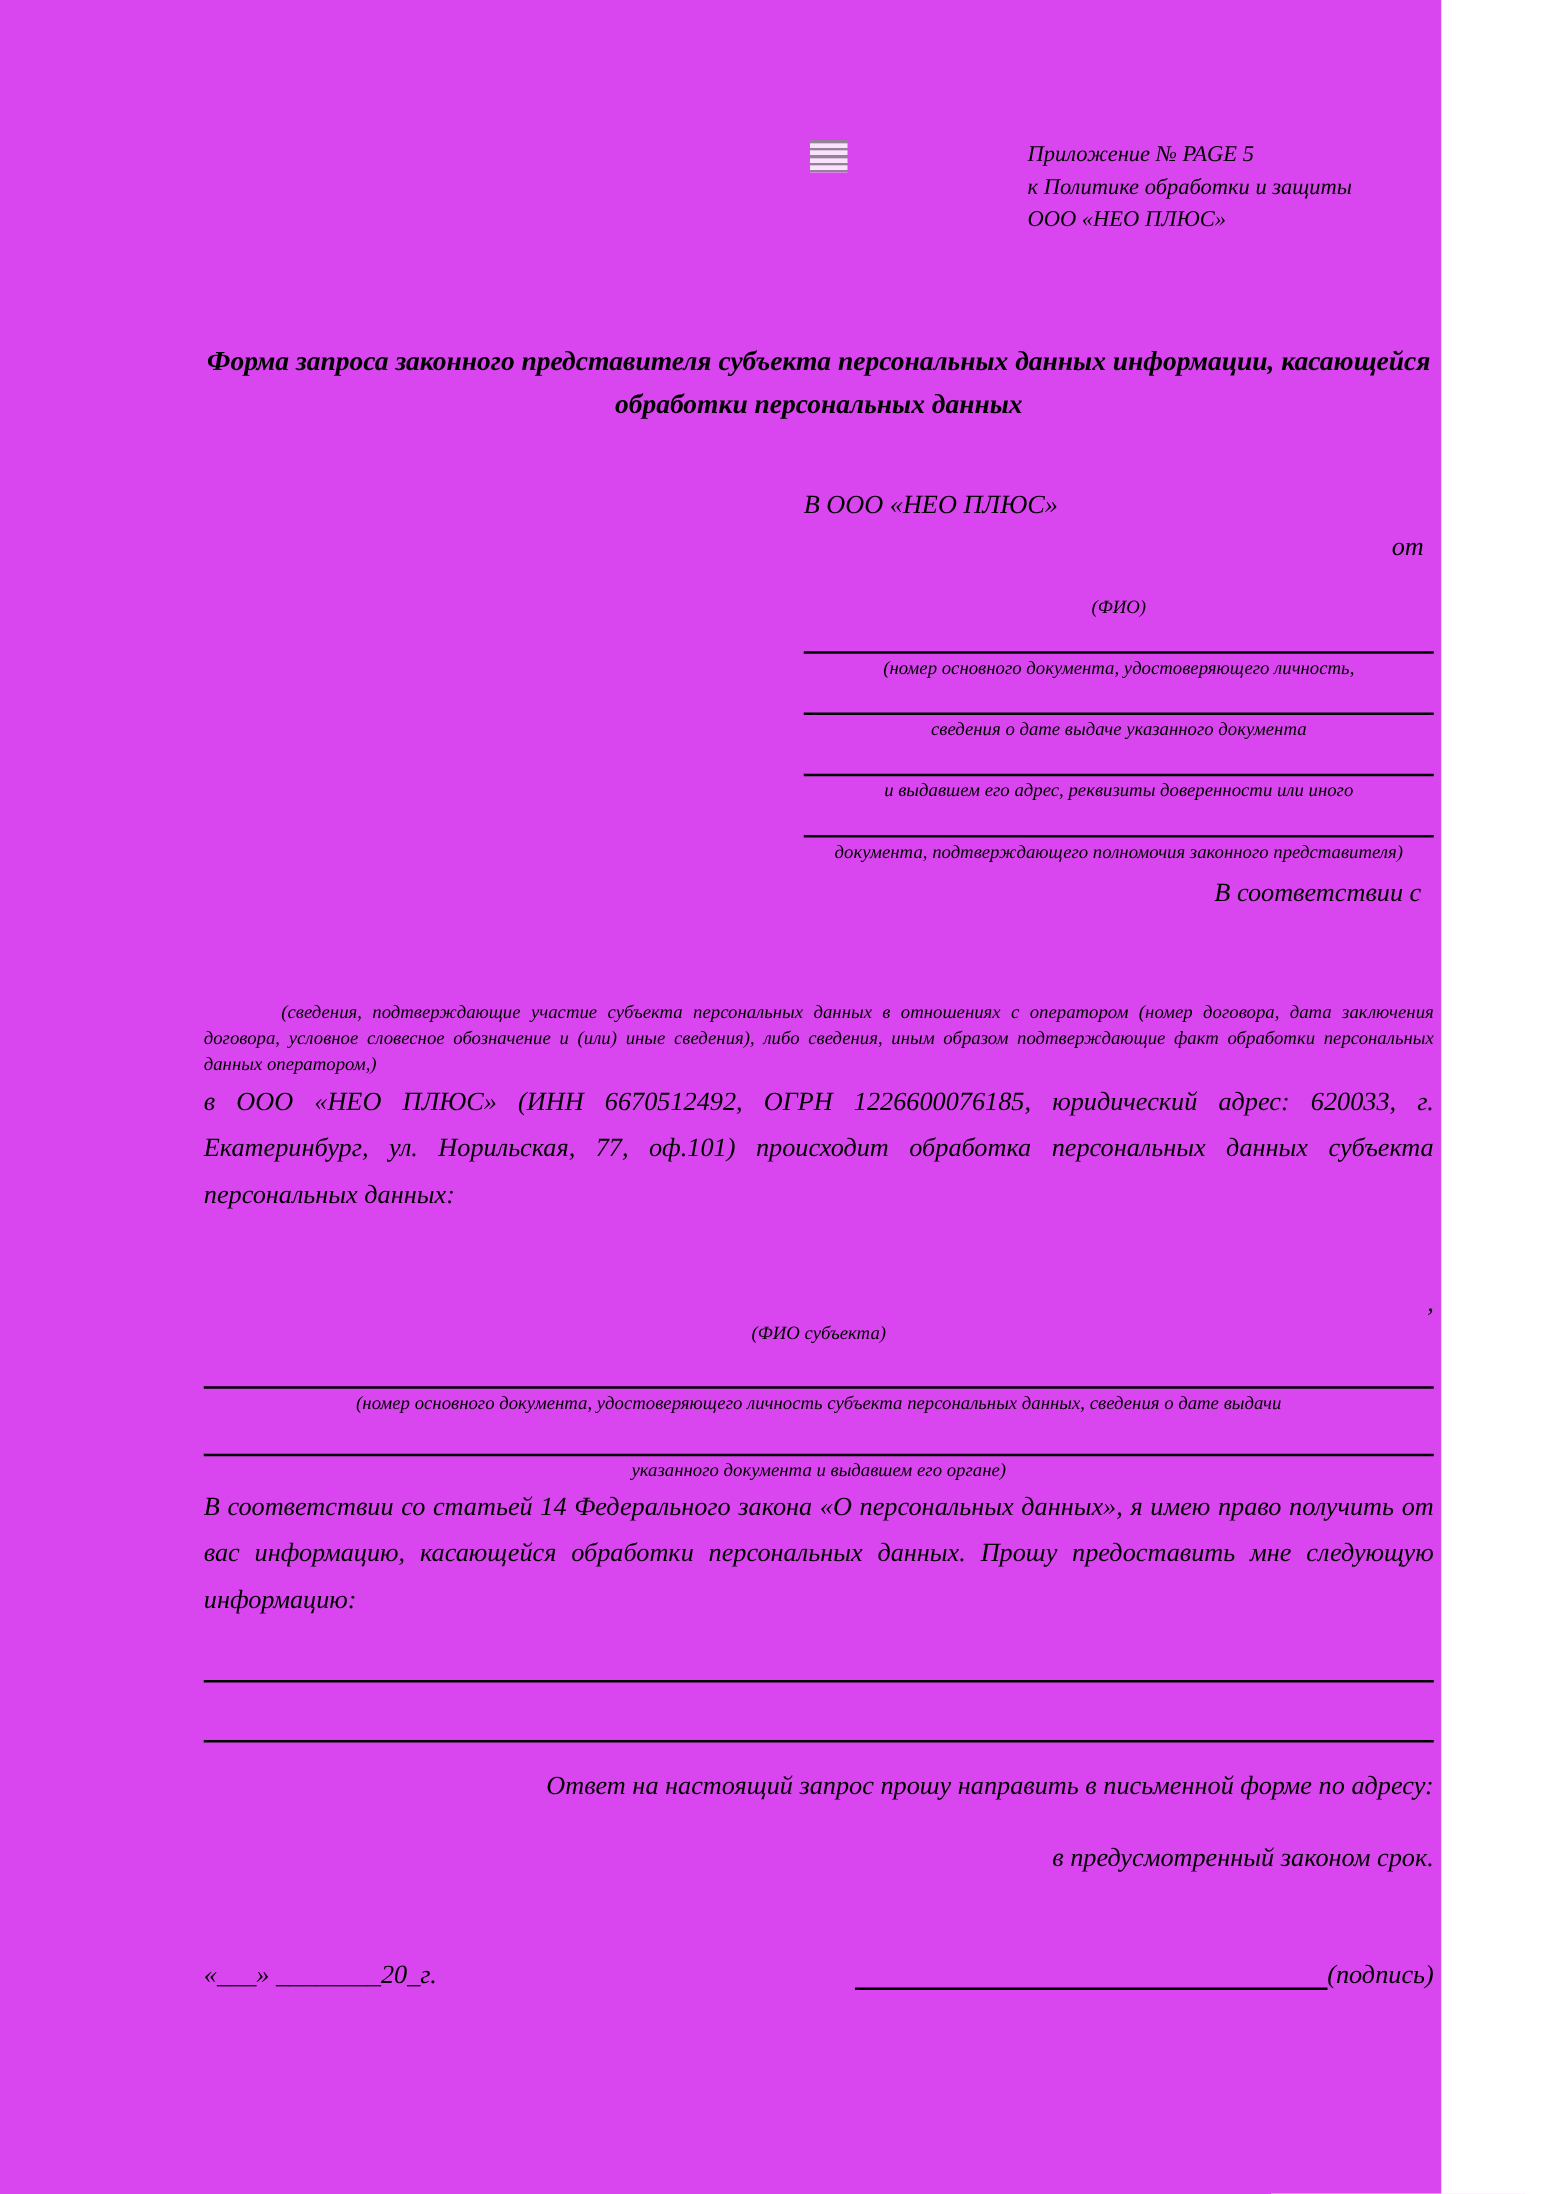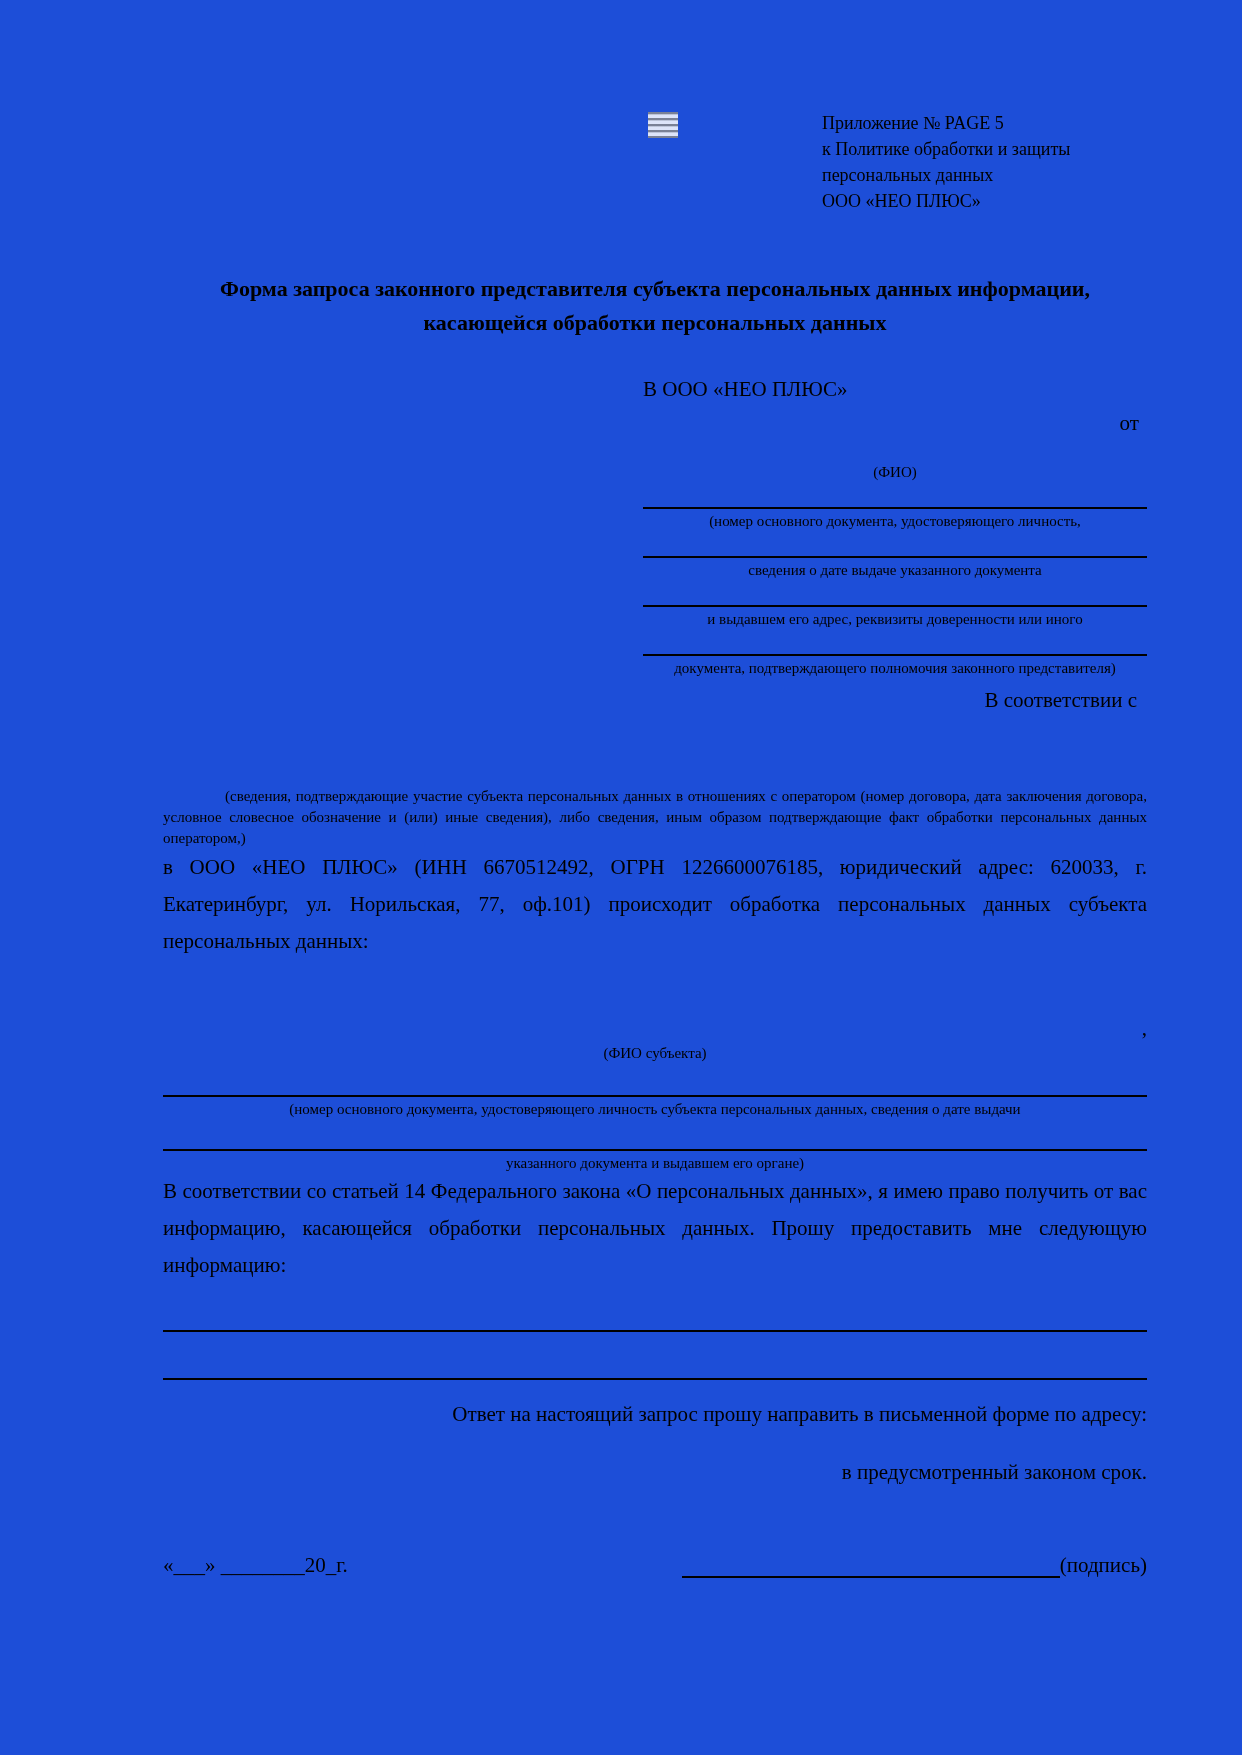--- a/index.html
+++ b/index.html
@@ -1,24 +1,25 @@
 <!DOCTYPE html>
 <html><head>
 <meta charset="utf-8">
 <style>
   * { margin: 0; padding: 0; box-sizing: border-box; }
   html, body { background: #ffffff; }
   .page {
     position: relative;
-    width: 1242px;
+    width: 1153px;
     height: 1755px;
-    background: #1d4ed8;
+    background: #d946ef;
     color: #000000;
     font-family: "Liberation Serif", "DejaVu Serif", serif;
     overflow: hidden;
+    font-style: italic;
   }
   
   .embedded-icon {
     position: absolute;
     left: 648px; top: 112px;
     width: 30px; height: 26px;
     background: repeating-linear-gradient(
       to bottom,
       #8a8a8a 0px, #8a8a8a 2px,
       #d9d9d9 2px, #d9d9d9 3px,
@@ -39,21 +40,21 @@
     width: 984px;
   }
   .doc-title {
     font-weight: bold;
     font-size: 22px;
     line-height: 34px;
     text-align: center;
   }
   .addressee {
     margin-left: 480px;
-    margin-top: 34px;
+    margin-top: 48px;
     width: 504px;
   }
   .addr-to { font-size: 21px; line-height: 30px; }
   .row-flex { display: flex; align-items: flex-end; flex-direction: column; }
   .fill-line {
     border-bottom: 2px solid #000;
     height: 22px;
     flex: 1 1 auto;
   }
   .from-row { margin-top: 4px; font-size: 21px; line-height: 30px; }
@@ -122,21 +123,20 @@
 </head>
 <body>
 
 <div class="page">
 
   <div class="embedded-icon"></div>
 
   <div class="appendix">
     <div>Приложение №  PAGE 5</div>
     <div>к Политике обработки и защиты</div>
-    <div>персональных данных</div>
     <div>ООО «НЕО ПЛЮС»</div>
   </div>
 
   <div class="content">
 
     <div class="doc-title">Форма запроса законного представителя субъекта персональных данных информации, касающейся обработки персональных данных</div>
 
     <div class="addressee">
       <div class="addr-to">В ООО «НЕО ПЛЮС»</div>
 

